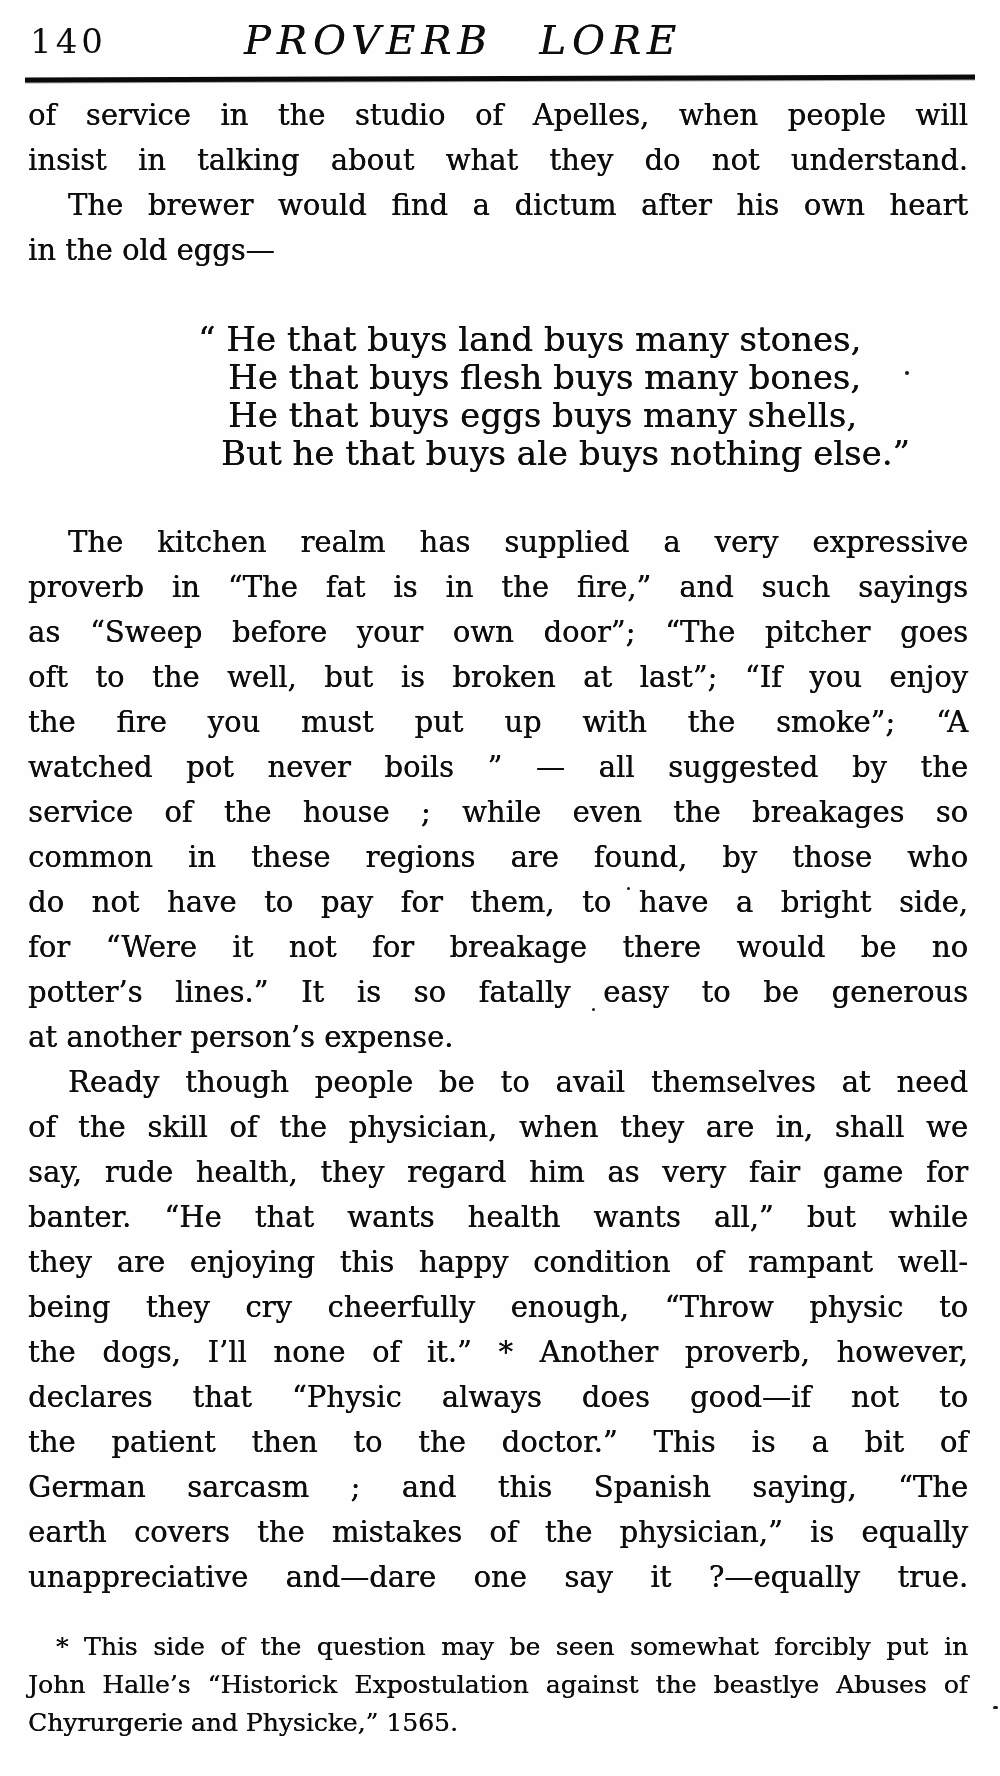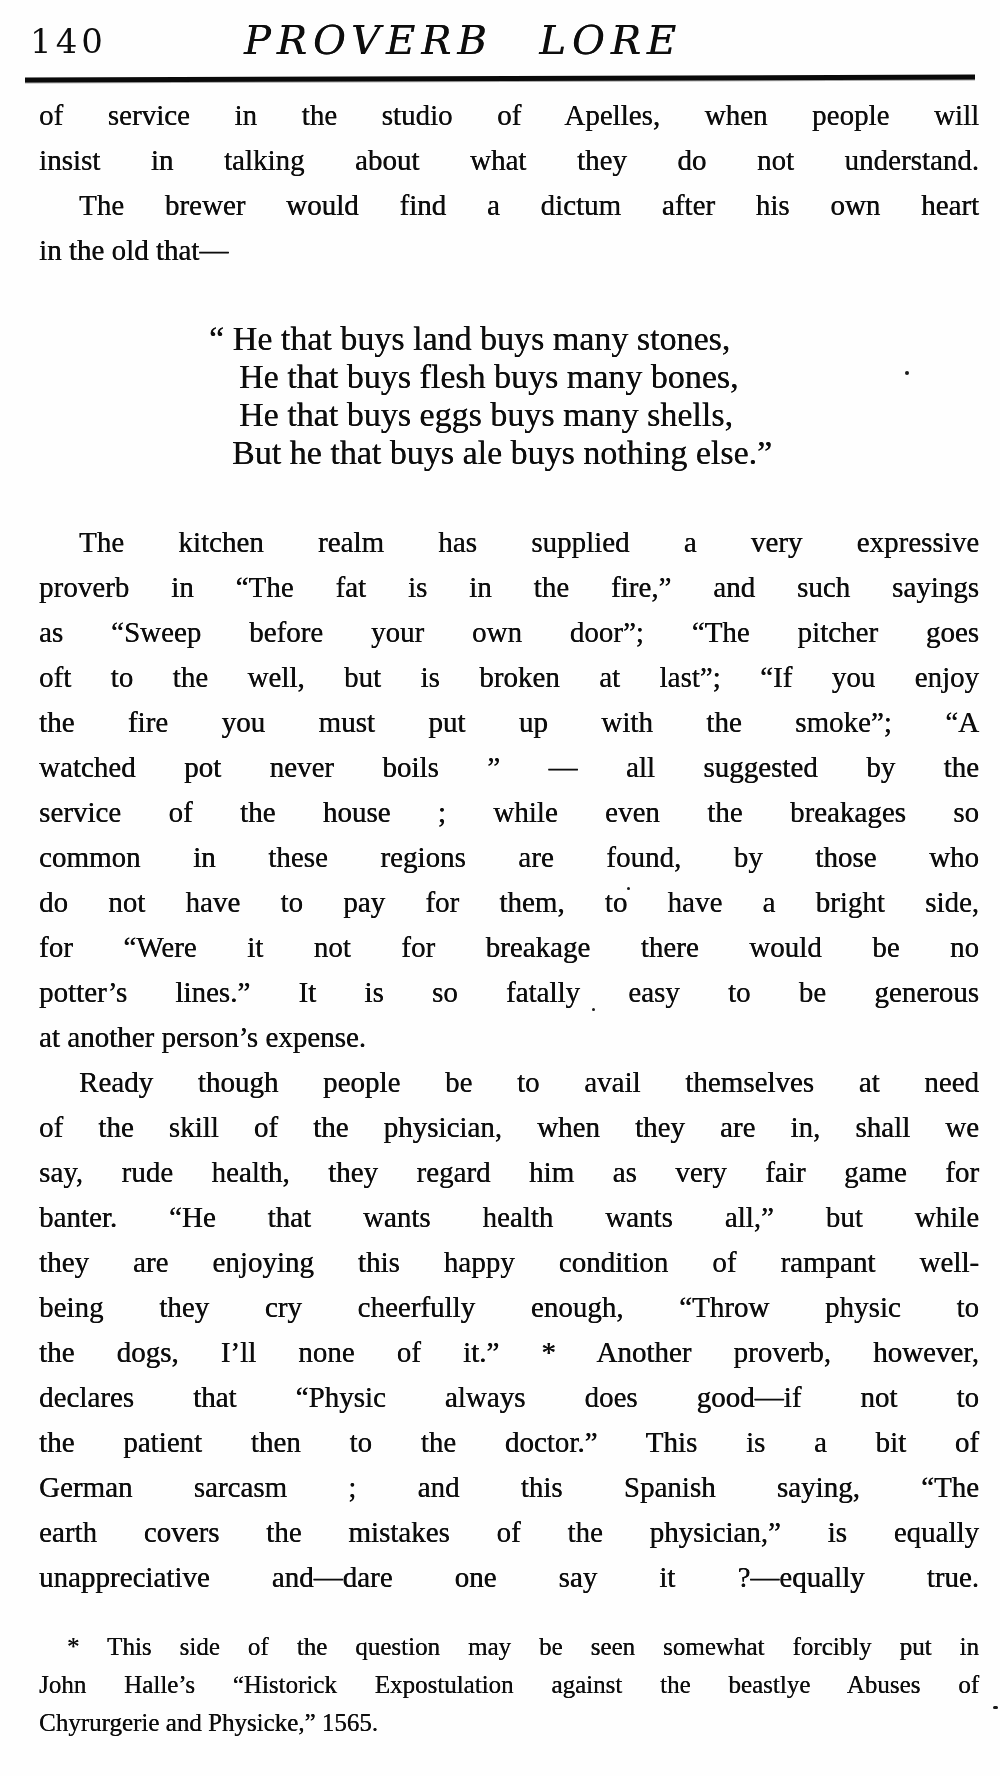--- a/index.html
+++ b/index.html
@@ -23,21 +23,21 @@
     font-style:italic;font-size:40px;line-height:52px;
     letter-spacing:6px;word-spacing:28px;
     text-shadow:0.4px 0 0 currentColor;
   }
   .rule{
     position:absolute;top:76px;left:25px;width:950px;height:5px;
     background:#0a0a0a;transform:rotate(-0.18deg);
     box-shadow:0 1px 0 rgba(0,0,0,0.35);
   }
   
-  .body{position:absolute;top:93px;left:39px;width:940px;font-family:Liberation Serif, serif;}
+  .body{position:absolute;top:93px;left:28px;width:940px;}
   .line{
     font-size:29px;line-height:45px;
     text-align:justify;text-align-last:justify;
     text-shadow:0.35px 0 0 currentColor;
     white-space:normal;
   }
   .line.ind{text-indent:40px;}
   .line.short{text-align:left;text-align-last:left;}
   
   .verse{margin:47px 0 48px 0;}
@@ -75,21 +75,21 @@
 
   <div class="body">
 
     <div>
       <div class="line">of service in the studio of Apelles, when people will</div>
       <div class="line">insist in talking about what they do not understand.</div>
     </div>
 
     <div>
       <div class="line ind">The brewer would find a dictum after his own heart</div>
-      <div class="line short">in the old that—</div>
+      <div class="line short">in the old eggs—</div>
     </div>
 
     <div class="verse">
       <div class="vline v1">“ He that buys land buys many stones,</div>
       <div class="vline v2">He that buys flesh buys many bones,</div>
       <div class="vline v3">He that buys eggs buys many shells,</div>
       <div class="vline v4">But he that buys ale buys nothing else.”</div>
     </div>
 
     <div>

